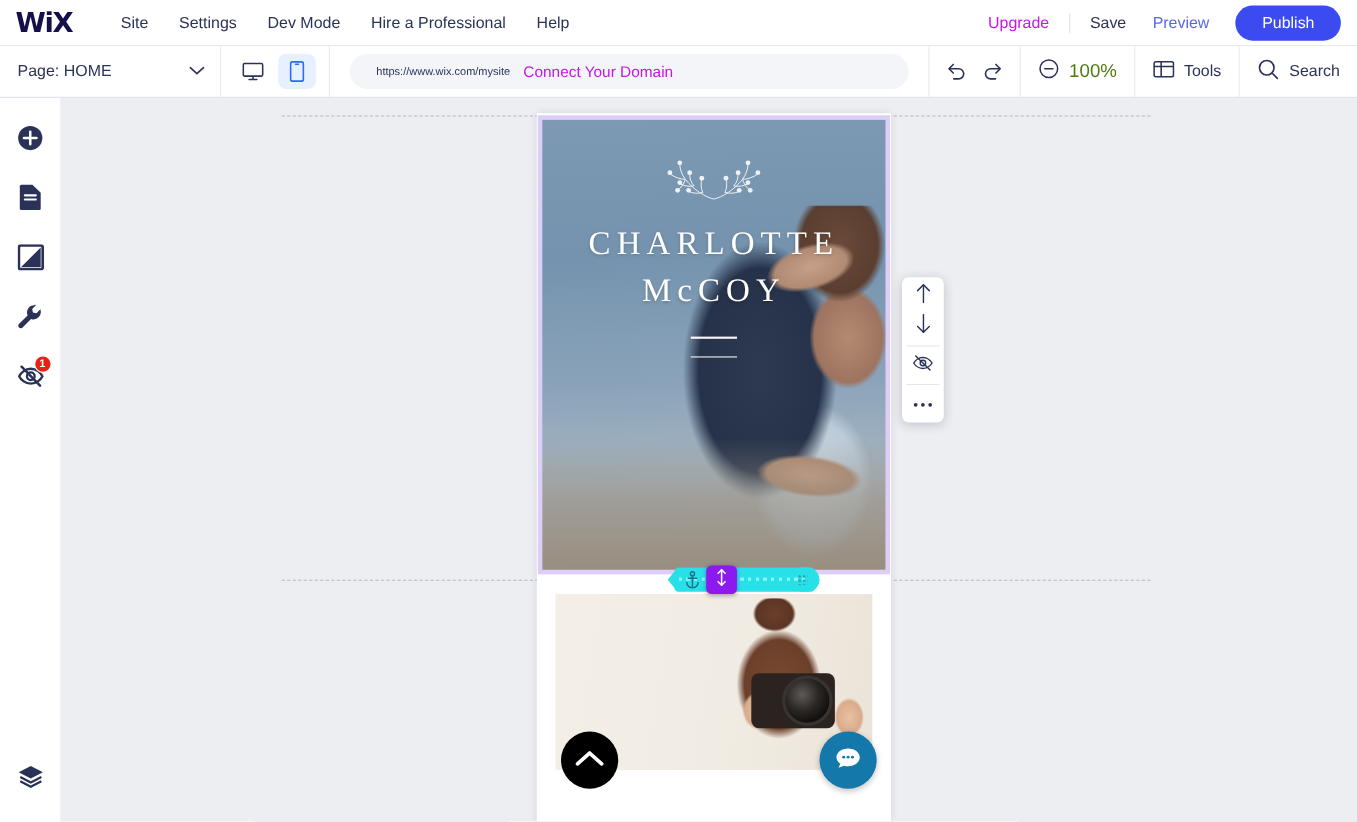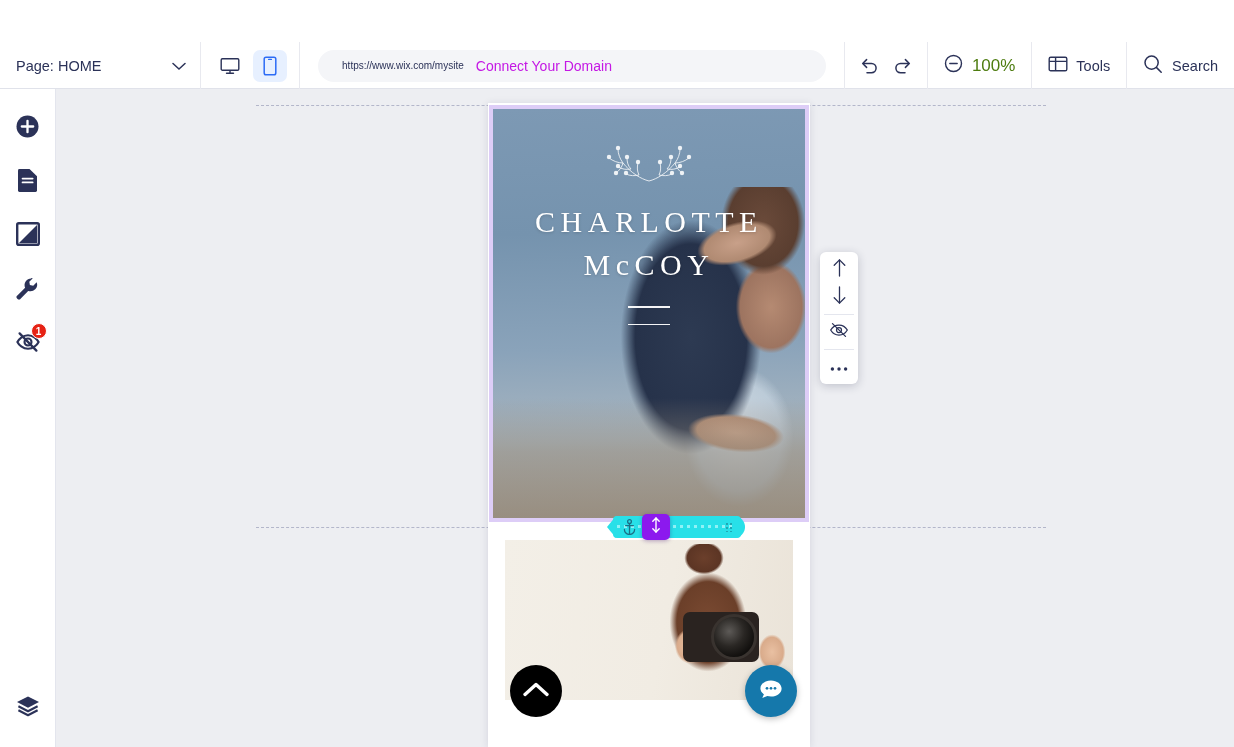--- a/index.html
+++ b/index.html
@@ -41,21 +41,21 @@
   .preview-btn { color: #5a67ea; font-size: 14.5px; padding: 5px 12px; cursor: pointer; }
   .publish-btn {
     background: #3b4bef; color: #fff; font-size: 14.5px;
     border-radius: 18px; padding: 8px 24px; margin-left: 12px;
     cursor: pointer; border: none; font-family: inherit;
   }
 
   
   .toolbar2 {
     position: absolute; top: 42px; left: 0; width: 1234px; height: 47px;
-    background: #fff; display: flex; align-items: flex-start;
+    background: #fff; display: flex; align-items: center;
     border-bottom: 1px solid #e0e2ea;
     z-index: 39;
   }
   .tb-cell { height: 47px; display: flex; align-items: center; }
   .tb-div { width: 1px; height: 47px; background: #e8e9ef; }
   .page-select {
     width: 216px; padding-left: 16px; justify-content: space-between;
     padding-right: 14px; cursor: pointer;
   }
   .page-select .lbl { font-size: 14.5px; color: #2b3258; }
@@ -276,20 +276,37 @@
     display: flex; align-items: center; justify-content: center;
     cursor: pointer; z-index: 8;
     box-shadow: 0 2px 6px rgba(0,0,0,.25);
   }
 </style>
 </head>
 <body>
 
 <div id="app">
 
+  <div class="topbar">
+    <div class="wix-logo">WiX</div>
+    <div class="menu">
+      <div class="menu-item">Site</div>
+      <div class="menu-item">Settings</div>
+      <div class="menu-item">Dev Mode</div>
+      <div class="menu-item">Hire a Professional</div>
+      <div class="menu-item">Help</div>
+    </div>
+    <div class="top-right">
+      <div class="upgrade">Upgrade</div>
+      <div class="top-sep"></div>
+      <div class="save-btn">Save</div>
+      <div class="preview-btn">Preview</div>
+      <button class="publish-btn">Publish</button>
+    </div>
+  </div>
 
   <div class="toolbar2">
 
     <div class="tb-cell page-select">
       <span class="lbl">Page: HOME</span>
       <span class="chev">
         <svg width="14" height="9" viewBox="0 0 14 9">
             <path d="M1 1.5L7 7L13 1.5" stroke="#2b3258" stroke-width="1.5" fill="none" stroke-linecap="round"></path>
           </svg>
       </span>

